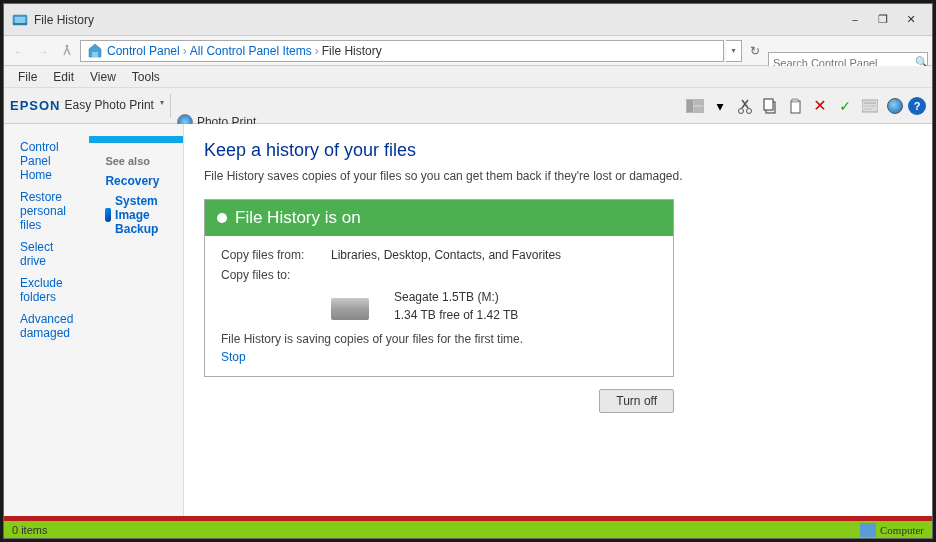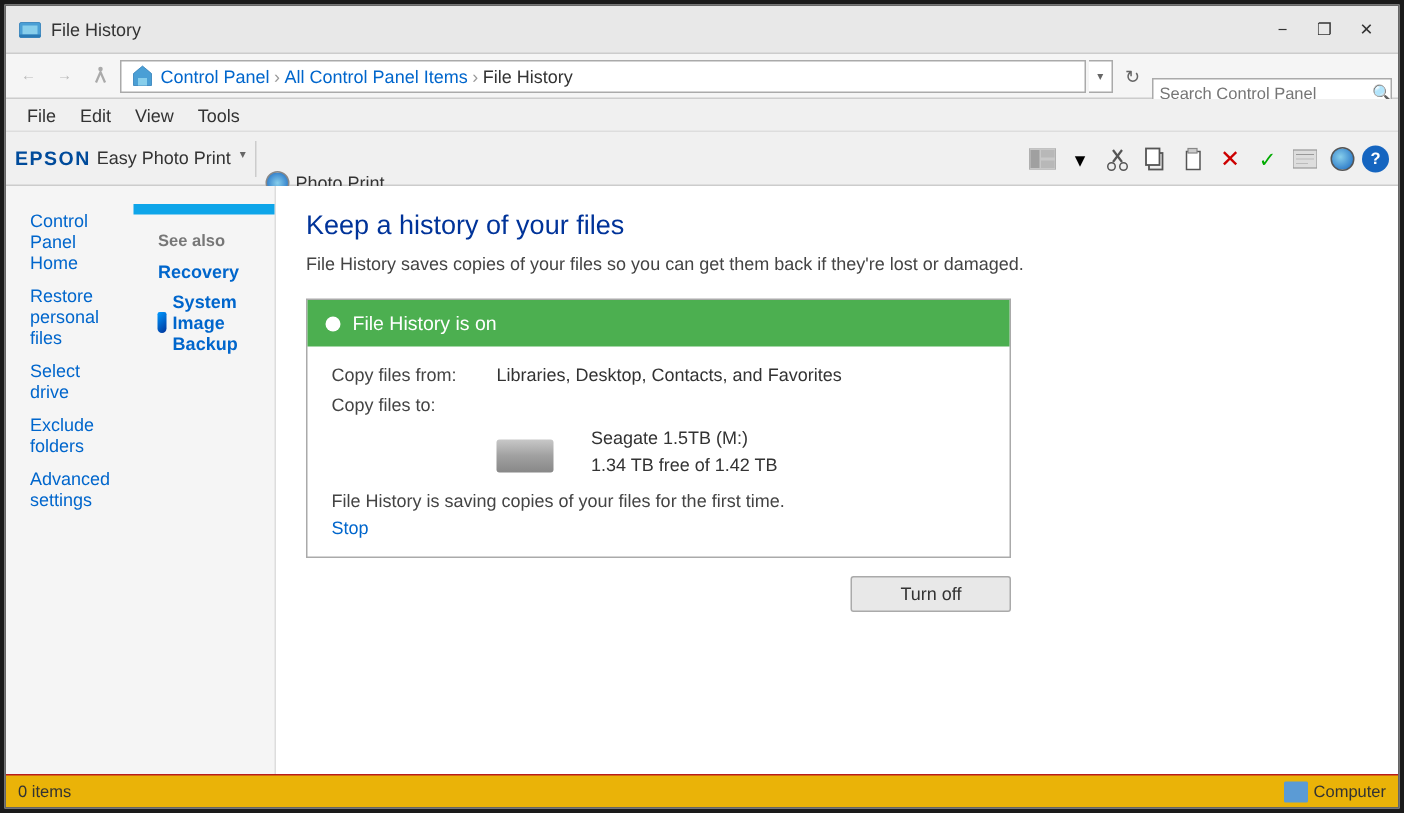--- a/index.html
+++ b/index.html
@@ -343,21 +343,21 @@
       align-items: center;
       gap: 8px;
     }
     .status-indicator {
       width: 10px;
       height: 10px;
       background: white;
       border-radius: 50%;
     }
     .status-header-text {
-      font-size: 13px;
+      font-size: 17px;
       color: white;
       font-weight: 500;
     }
     .status-body {
       padding: 12px 16px;
     }
     .copy-row {
       display: flex;
       margin-bottom: 6px;
       font-size: 12px;
@@ -406,46 +406,47 @@
       text-decoration: none;
     }
 
     .turn-off-row {
       display: flex;
       justify-content: flex-end;
       margin-top: 12px;
       max-width: 470px;
     }
     .turn-off-btn {
-      padding: 4px 32px;
+      padding: 4px 16px;
       background: #e8e8e8;
       border: 1px solid #aaa;
       font-size: 12px;
       cursor: pointer;
       color: #333;
       border-radius: 2px;
     }
 
     
     .status-bar {
       height: 22px;
-      background: #eab308;
-      border-top: 1px solid #b91c1c;
+      background: #84cc16;
+      border-top: 5px solid #b91c1c;
       display: flex;
       align-items: center;
       padding: 0 8px;
       font-size: 11px;
       color: #333;
       flex-shrink: 0;
       justify-content: space-between;
     }
     .status-right {
       display: flex;
       align-items: center;
       gap: 4px;
+      font-family: Liberation Serif, serif;
     }
     .computer-icon-small {
       width: 16px;
       height: 14px;
       background: #5b9bd5;
       border-radius: 1px;
       display: inline-block;
     }
     .icon-x-red {
       color: #cc0000;
@@ -592,21 +593,21 @@
   </div>
 
   <div class="main-area">
 
     <div class="sidebar">
       <div class="sidebar-nav">
         <a class="sidebar-link">Control Panel Home</a>
         <a class="sidebar-link">Restore personal files</a>
         <a class="sidebar-link">Select drive</a>
         <a class="sidebar-link">Exclude folders</a>
-        <a class="sidebar-link">Advanced settings</a>
+        <a class="sidebar-link">Advanced damaged</a>
       </div>
       <div class="sidebar-bottom">
         <div class="sidebar-also-title">See also</div>
         <a class="sidebar-link-bottom">
           <span>Recovery</span>
         </a>
         <a class="sidebar-link-bottom">
           <div class="shield-icon-small"></div>
           <span>System Image Backup</span>
         </a>

